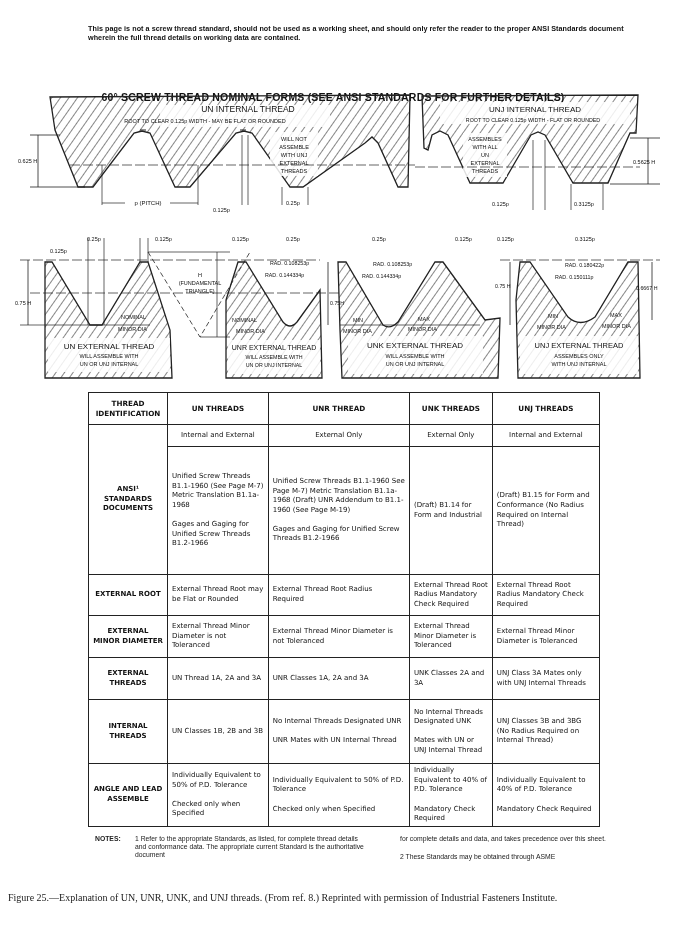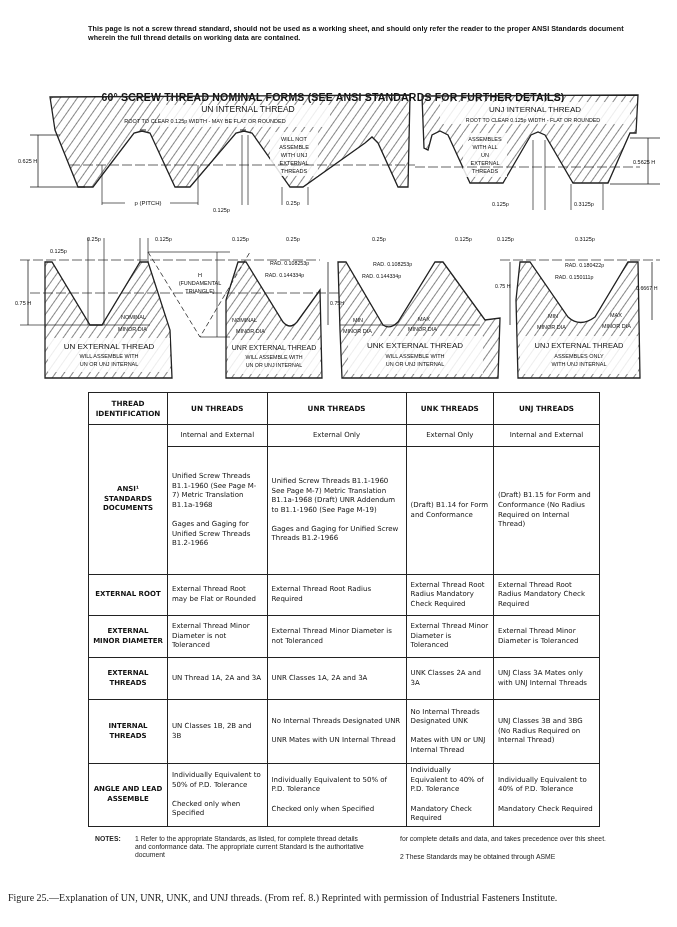--- a/index.html
+++ b/index.html
@@ -174,39 +174,39 @@
     <text class="dlabel" x="636" y="290" font-size="5.3">0.6667 H</text>
     <line x1="500" y1="260" x2="660" y2="260" stroke="#222" stroke-width="0.7" stroke-dasharray="10,3"></line>
   </g>
 </svg>
 
 <table class="spec">
   <tbody>
       <tr style="height:32px">
     <th>THREAD IDENTIFICATION</th>
     <th>UN THREADS</th>
-    <th>UNR THREADS</th>
+    <th>UNR THREAD</th>
     <th>UNK THREADS</th>
     <th>UNJ THREADS</th>
   </tr>
   <tr style="height:22px">
     <td class="rowhead" rowspan="2">ANSI¹ STANDARDS DOCUMENTS</td>
     <td class="sub">Internal and External</td>
     <td class="sub">External Only</td>
     <td class="sub">External Only</td>
     <td class="sub">Internal and External</td>
   </tr>
   <tr style="height:128px">
     <td class="cell">Unified Screw Threads B1.1-1960 (See Page M-7) Metric Translation B1.1a-1968
 
 Gages and Gaging for Unified Screw Threads B1.2-1966</td>
     <td class="cell">Unified Screw Threads B1.1-1960 See Page M-7) Metric Translation B1.1a-1968 (Draft) UNR Addendum to B1.1-1960 (See Page M-19)
 
 Gages and Gaging for Unified Screw Threads B1.2-1966</td>
-    <td class="cell">(Draft) B1.14 for Form and Conformance</td>
+    <td class="cell">(Draft) B1.14 for Form and Industrial</td>
     <td class="cell">(Draft) B1.15 for Form and Conformance (No Radius Required on Internal Thread)</td>
   </tr>
   <tr style="height:41px">
     <td class="rowhead">EXTERNAL ROOT</td>
     <td class="cell">External Thread Root may be Flat or Rounded</td>
     <td class="cell">External Thread Root Radius Required</td>
     <td class="cell">External Thread Root Radius Mandatory Check Required</td>
     <td class="cell">External Thread Root Radius Mandatory Check Required</td>
   </tr>
   <tr style="height:42px">

